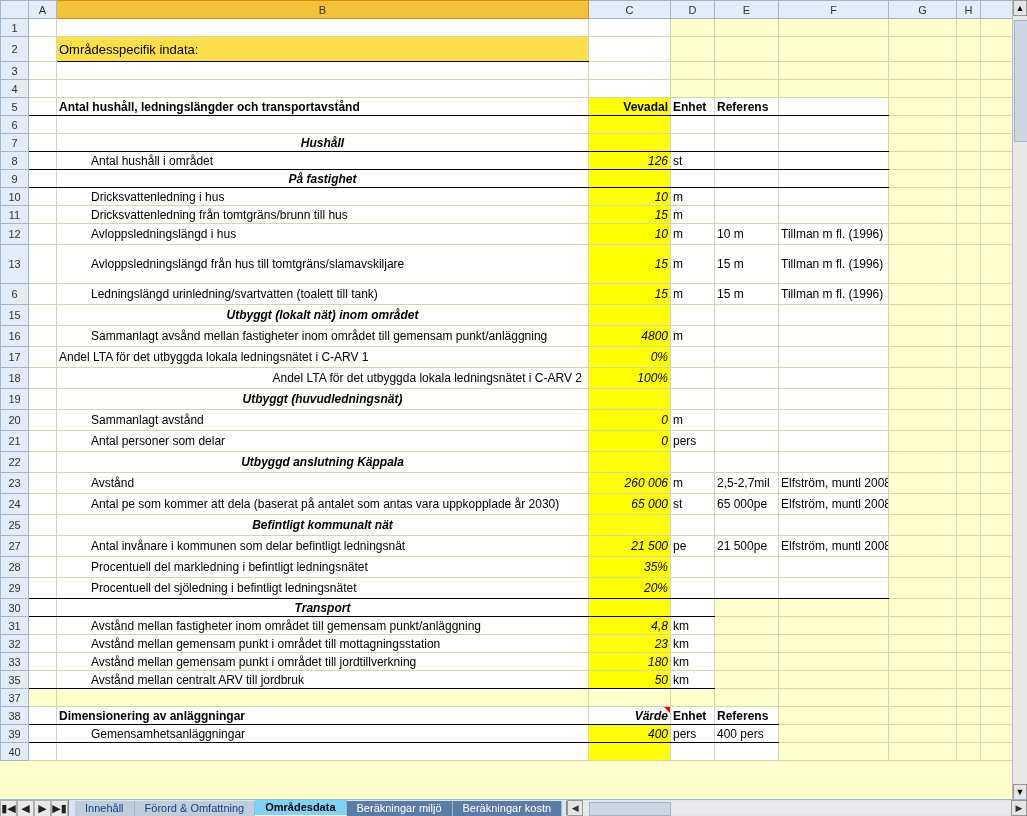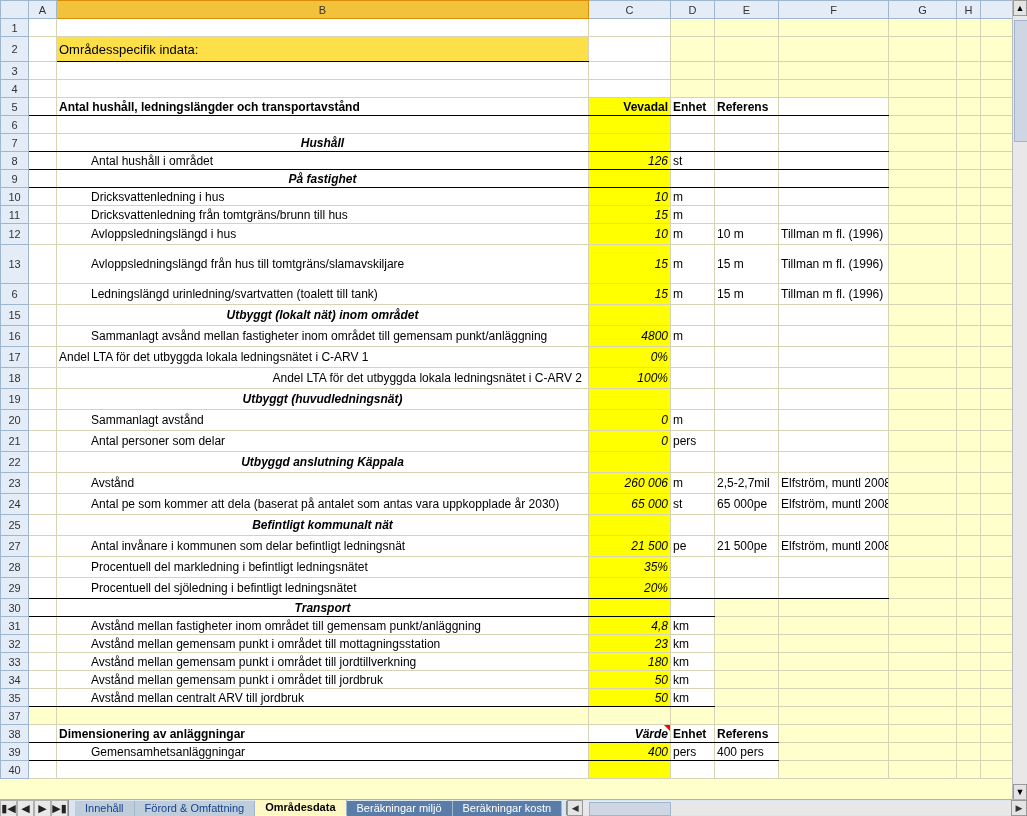--- a/index.html
+++ b/index.html
@@ -106,21 +106,21 @@
     padding:0 10px;
     height:15px;
     line-height:15px;
     background:#bfcddb;
     border-right:1px solid #9eb6ce;
     cursor:pointer;
     color:#15428b;
   }
   .tab.unsel { background:#5a7da8; color:#fff;}
   .tab.active {
-    background:#fef9c3;
+    background:#7dd3fc;
     font-weight:bold;
     border-bottom:1px solid #ffffcc;
     color:#000;
   }
   .tabsep { width:6px; }
 
   .hscroll {
     flex:1;
     height:14px;
     position:relative;
@@ -593,32 +593,20 @@
             <td class="white indent">Avstånd mellan gemensam punkt i området till jordtillverkning</td>
   <td class="yellow num">180</td>
   <td class="white">km</td>
             <td></td>
             <td></td>
             <td></td>
             <td></td>
             <td></td>
           </tr>
 
-<tr>
-            <th class="rhead">34</th>
-  <td class="white"></td>
-            <td class="white indent">Avstånd mellan gemensam punkt i området till jordbruk</td>
-  <td class="yellow num">50</td>
-  <td class="white">km</td>
-            <td></td>
-            <td></td>
-            <td></td>
-            <td></td>
-            <td></td>
-          </tr>
 
 <tr>
             <th class="rhead">35</th>
   <td class="white border-bot"></td>
             <td class="white indent border-bot">Avstånd mellan centralt ARV till jordbruk</td>
   <td class="yellow num border-bot">50</td>
   <td class="white border-bot">km</td>
             <td></td>
             <td></td>
             <td></td>

